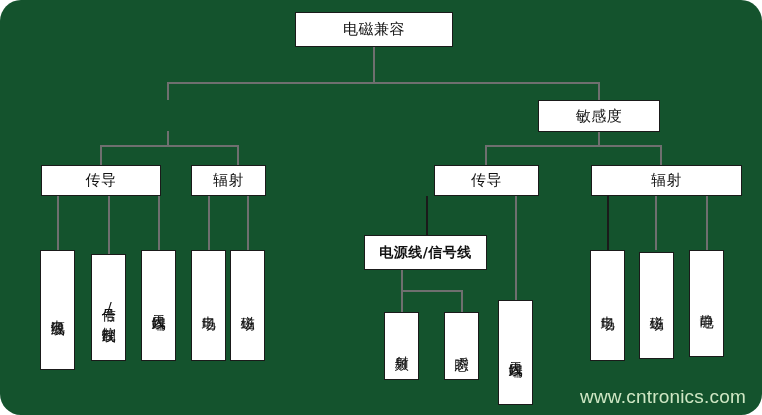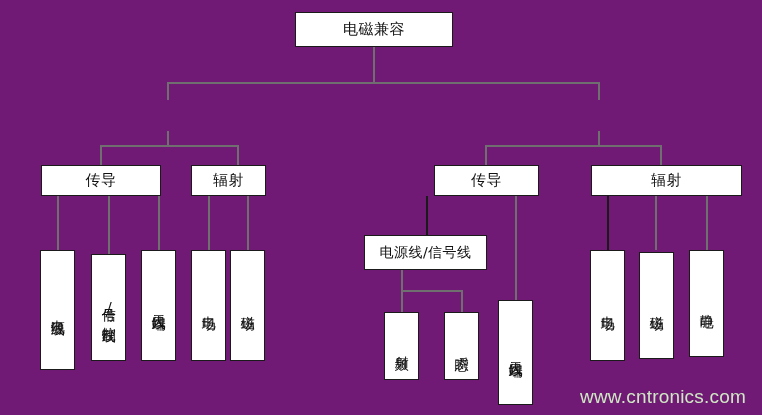--- a/index.html
+++ b/index.html
@@ -4,23 +4,24 @@
 <style>
   html, body {
     margin: 0;
     padding: 0;
     background: #ffffff;
   }
   #canvas {
     position: relative;
     width: 762px;
     height: 415px;
-    background: #701a75;
+    background: #14532d;
     font-family: "DejaVu Sans", "Liberation Sans", sans-serif;
     overflow: hidden;
+    border-radius: 21px;
   }
   .node {
     position: absolute;
     box-sizing: border-box;
     border: 1.6px solid #1a1a1a;
     background: #ffffff;
     display: flex;
     align-items: center;
     justify-content: center;
     color: #111111;
@@ -91,40 +92,41 @@
   <div class="edge v" style="left:401px; top:290px; height:22px;"></div>
   <div class="edge v" style="left:461px; top:290px; height:22px;"></div>
 
   <div class="edge v dark" style="left:607px; top:196px; height:54px;"></div>
   <div class="edge v" style="left:655px; top:196px; height:54px;"></div>
   <div class="edge v" style="left:706px; top:196px; height:54px;"></div>
 
   <div class="node" style="left:295px; top:12px; width:158px; height:35px;">电磁兼容</div>
 
 
+  <div class="node" style="left:538px; top:100px; width:122px; height:32px;">敏感度</div>
 
   <div class="node" style="left:41px; top:165px; width:120px; height:31px;">传导</div>
 
   <div class="node" style="left:191px; top:165px; width:75px; height:31px;">辐射</div>
 
   <div class="node" style="left:434px; top:165px; width:105px; height:31px;">传导</div>
 
   <div class="node" style="left:591px; top:165px; width:151px; height:31px;">辐射</div>
 
   <div class="node vert" style="left:40px; top:250px; width:35px; height:120px;">电源线</div>
 
   <div class="node vert" style="left:91px; top:254px; width:35px; height:107px;">信号/控制线</div>
 
   <div class="node vert" style="left:141px; top:250px; width:35px; height:111px;">天线端口</div>
 
   <div class="node vert" style="left:191px; top:250px; width:35px; height:111px;">电场</div>
 
   <div class="node vert" style="left:230px; top:250px; width:35px; height:111px;">磁场</div>
 
-  <div class="node small" style="left:364px; top:235px; width:123px; height:35px;">电源线/信号线</div>
+  <div class="node small" style="left:364px; top:235px; width:123px; height:35px;font-weight:bold;">电源线/信号线</div>
 
   <div class="node vert" style="left:498px; top:300px; width:35px; height:105px;">天线端口</div>
 
   <div class="node vert" style="left:590px; top:250px; width:35px; height:111px;">电场</div>
 
   <div class="node vert" style="left:639px; top:252px; width:35px; height:107px;">磁场</div>
 
   <div class="node vert" style="left:689px; top:250px; width:35px; height:107px;">静电</div>
 
   <div class="node vert" style="left:384px; top:312px; width:35px; height:68px;">射频</div>

